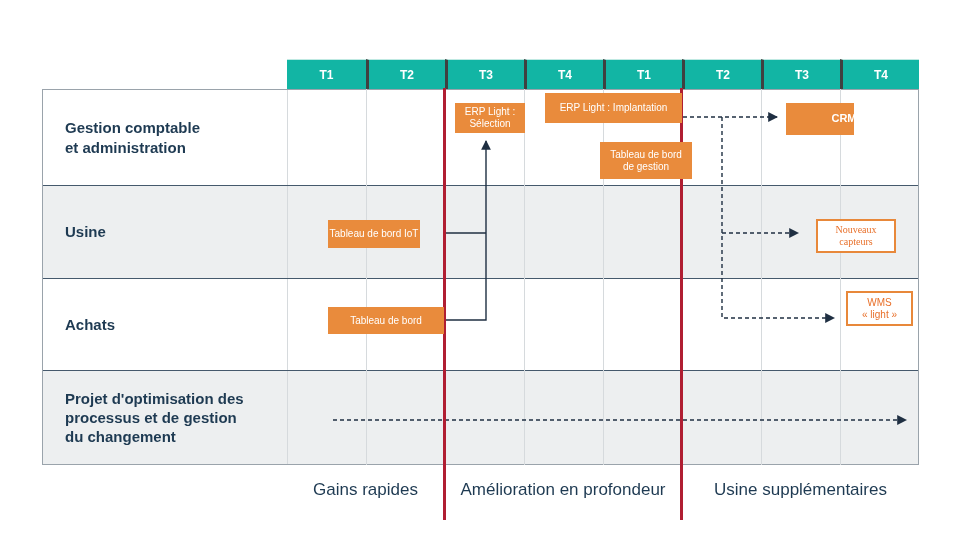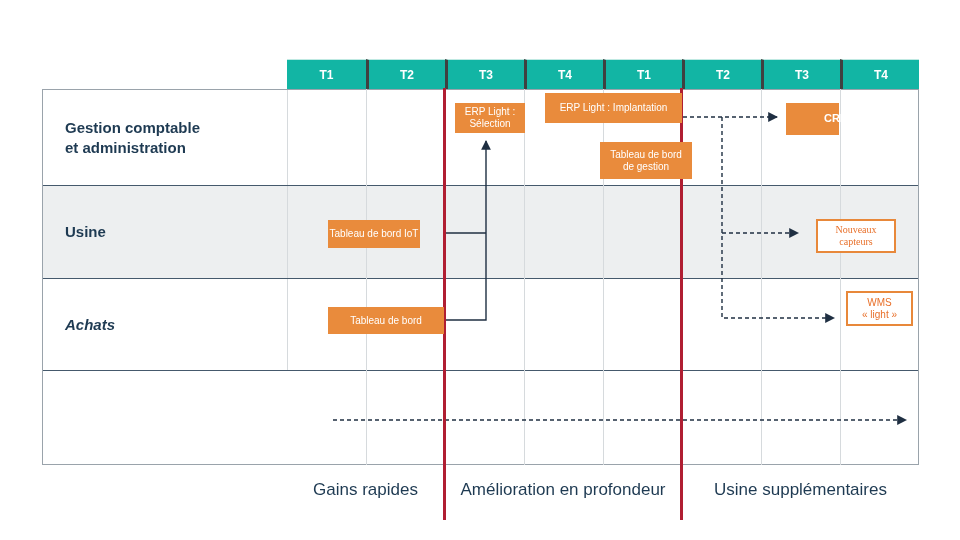--- a/index.html
+++ b/index.html
@@ -62,22 +62,27 @@
   </div>
 
   <div class="table-body">
     <div class="t-row" style="height:96px;">
       <div class="row-label pre">Gestion comptable
 et administration</div>
     </div>
     <div class="t-row stripe" style="height:93px;">
       <div class="row-label">Usine</div>
     </div>
-    <div class="t-row" style="height:92px;font-style:italic;">
+    <div class="t-row" style="height:92px;">
       <div class="row-label">Achats</div>
+    </div>
+    <div class="t-row stripe last" style="height:93px;">
+      <div class="row-label pre">Projet d'optimisation des
+processus et de gestion
+du changement</div>
     </div>
   </div>
 
   <div class="col-line" style="left:366px;"></div>
   <div class="col-line" style="left:445px;"></div>
   <div class="col-line" style="left:524px;"></div>
   <div class="col-line" style="left:603px;"></div>
   <div class="col-line" style="left:682px;"></div>
   <div class="col-line" style="left:761px;"></div>
   <div class="col-line" style="left:840px;"></div>
@@ -101,21 +106,21 @@
 
     <path d="M444.5,88 L444.5,520" stroke="#b01e32" stroke-width="3"></path>
     <path d="M681.5,88 L681.5,520" stroke="#b01e32" stroke-width="3"></path>
   </svg>
 
   <div class="task filled pre" style="left:455px;top:103px;width:70px;height:30px;">ERP Light :
 Sélection</div>
   <div class="task filled" style="left:545px;top:93px;width:137px;height:30px;">ERP Light : Implantation</div>
   <div class="task filled pre" style="left:600px;top:142px;width:92px;height:37px;">Tableau de bord
 de gestion</div>
-  <div class="task filled bold" style="left:786px;top:103px;width:53px;height:32px;padding-left:48px;">CRM</div>
+  <div class="task filled bold" style="left:786px;top:103px;width:68px;height:32px;padding-left:48px;">CRM</div>
   <div class="task filled" style="left:328px;top:220px;width:92px;height:28px;">Tableau de bord IoT</div>
   <div class="task outlined pre" style="left:816px;top:219px;width:80px;height:34px;font-family:Liberation Serif, serif;">Nouveaux
 capteurs</div>
   <div class="task filled" style="left:328px;top:307px;width:116px;height:27px;">Tableau de bord</div>
   <div class="task outlined pre" style="left:846px;top:291px;width:67px;height:35px;">WMS
 « light »</div>
 
   <div class="phase" style="left:287px;width:157px;">Gains rapides</div>
   <div class="phase" style="left:444px;width:238px;">Amélioration en profondeur</div>
   <div class="phase" style="left:682px;width:237px;">Usine supplémentaires</div>

